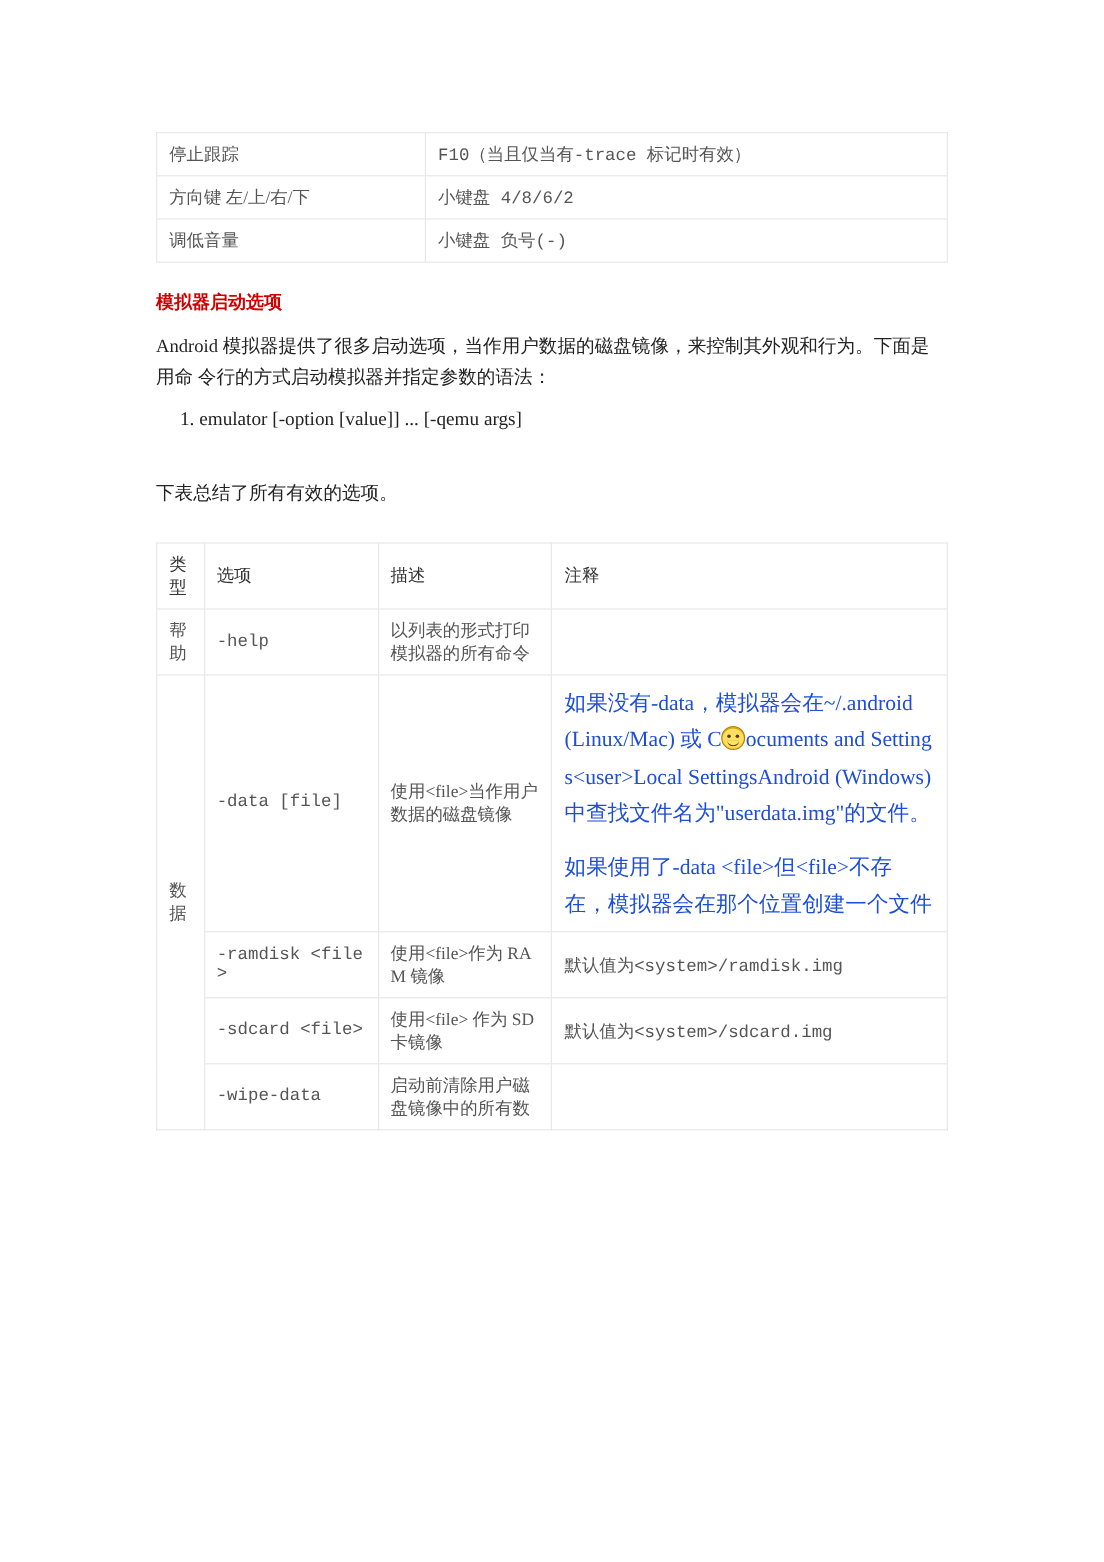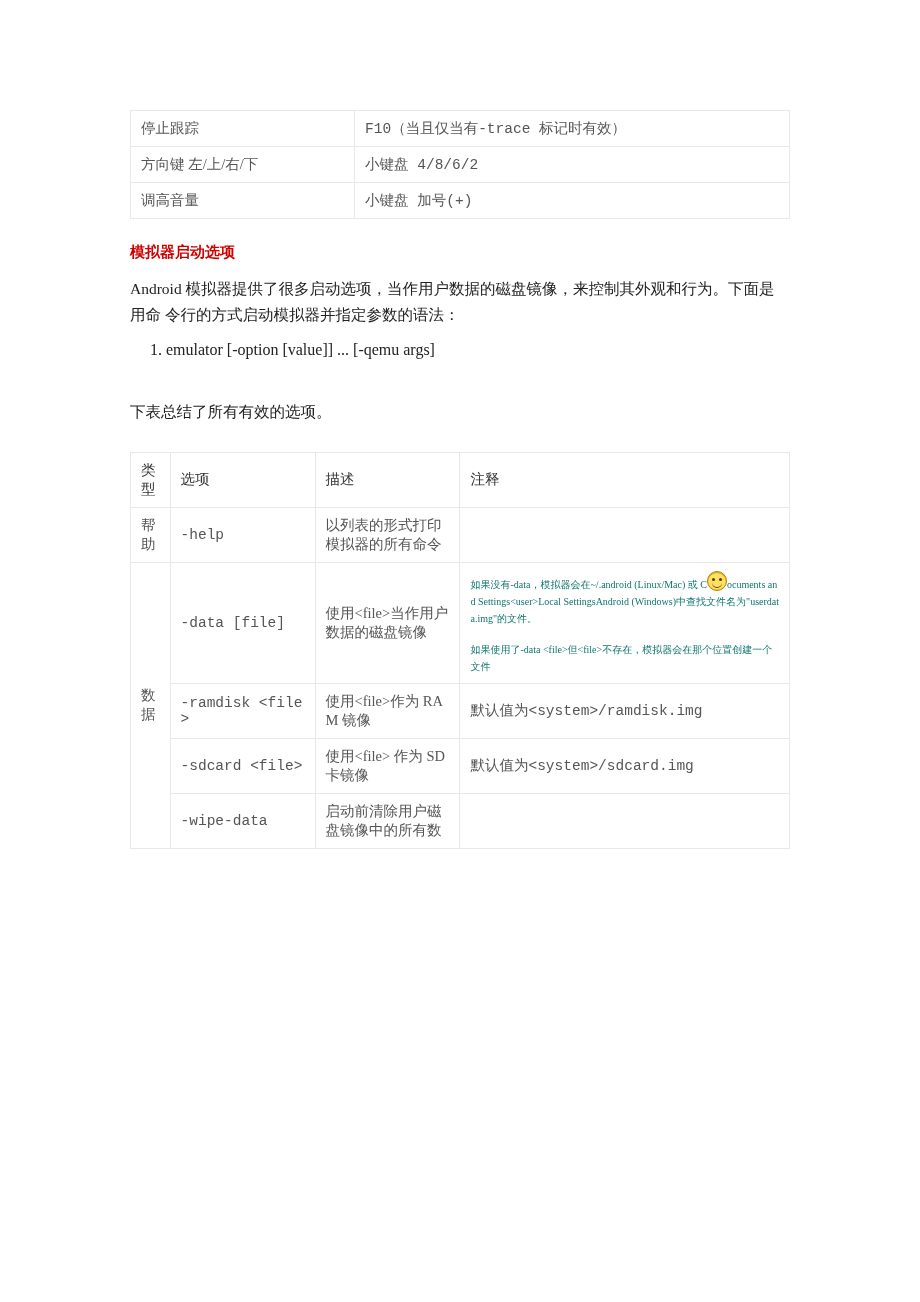--- a/index.html
+++ b/index.html
@@ -85,22 +85,22 @@
     width: 10px;
     height: 4px;
     border: 1.5px solid #5b3a00;
     border-top: none;
     border-left: none;
     border-right: none;
     border-radius: 0 0 8px 8px;
   }
   .notes-cell p {
     margin: 0 0 14px 0;
-    font-size: 10px;
-    color: #0f766e;
+    font-size: 18px;
+    color: #1d4ed8;
     line-height: 1.7;
   }
   .notes-cell p:last-child { margin-bottom: 0; }
   .table2 col.c1 { width: 6%; }
   .table2 col.c2 { width: 22%; }
   .table2 col.c3 { width: 22%; }
   .table2 col.c4 { width: 50%; }
   .table1 col.c1 { width: 34%; }
   .table1 col.c2 { width: 66%; }
 </style>
@@ -118,22 +118,22 @@
   <tbody>
     <tr>
         <td>停止跟踪</td>
         <td class="mono">F10（当且仅当有-trace 标记时有效）</td>
       </tr>
     <tr>
         <td>方向键 左/上/右/下</td>
         <td class="mono">小键盘 4/8/6/2</td>
       </tr>
     <tr>
-        <td>调高音量</td>
-        <td class="mono">小键盘 加号(+)</td>
+        <td>调低音量</td>
+        <td class="mono">小键盘 负号(-)</td>
       </tr>
   </tbody>
 </table>
 
 <h3 class="section-heading">模拟器启动选项</h3>
 
 <p>Android 模拟器提供了很多启动选项，当作用户数据的磁盘镜像，来控制其外观和行为。下面是用命 令行的方式启动模拟器并指定参数的语法：</p>
 
 <ol>
   <li>emulator [-option [value]] ... [-qemu args]</li>

